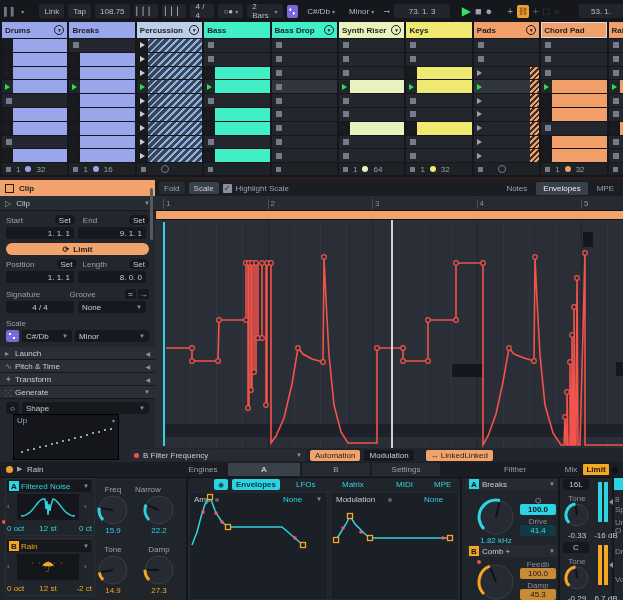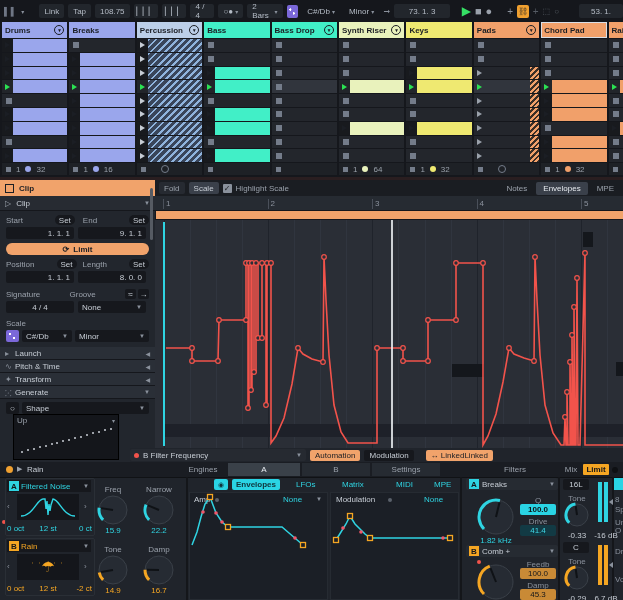--- a/index.html
+++ b/index.html
@@ -824,21 +824,21 @@
 
   <div class="abs" id="device" style="left:0;top:462px;width:623px;height:138px;background:#20242B;">
       <div style="position: absolute; left: 0px; top: 0px; width: 623px; height: 15px; background: rgb(26, 29, 35); border-bottom: 1px solid rgb(16, 18, 21);"></div>
       <div style="position: absolute; left: 6px; top: 4px; width: 7px; height: 7px; border-radius: 50%; background: rgb(240, 160, 48);"></div>
       <div style="position: absolute; left: 17px; top: 3px; color: rgb(154, 161, 171); font-size: 7px;">▶</div>
       <div style="position: absolute; left: 27px; top: 3px; color: rgb(199, 205, 213);">Rain</div>
       <div style="position: absolute; left: 168px; top: 3px; color: rgb(154, 161, 171); width: 70px; text-align: center;">Engines</div>
       <div style="position: absolute; left: 228px; top: 1px; width: 72px; height: 13px; display: flex; align-items: center; justify-content: center; background: rgb(58, 65, 73); color: rgb(232, 236, 241);">A</div>
       <div style="position: absolute; left: 302px; top: 1px; width: 68px; height: 13px; display: flex; align-items: center; justify-content: center; background: rgb(38, 43, 50); color: rgb(154, 161, 171);">B</div>
       <div style="position: absolute; left: 372px; top: 1px; width: 68px; height: 13px; display: flex; align-items: center; justify-content: center; background: rgb(38, 43, 50); color: rgb(154, 161, 171);">Settings</div>
-      <div style="position: absolute; left: 485px; top: 3px; color: rgb(154, 161, 171); width: 60px; text-align: center;">Filters</div>
+      <div style="position: absolute; left: 485px; top: 3px; color: rgb(154, 161, 171); width: 60px; text-align: center;">Filther</div>
       <div style="position: absolute; left: 556px; top: 3px; color: rgb(154, 161, 171); width: 30px; text-align: center;">Mix</div>
       <div style="position: absolute; left: 583px; top: 2px; width: 26px; height: 11px; background: rgb(245, 166, 35); color: rgb(20, 22, 26); font-weight: bold; display: flex; align-items: center; justify-content: center; border-radius: 1px;">Limit</div>
       <div style="position: absolute; left: 612px; top: 5px; width: 6px; height: 6px; border-radius: 50%; background: rgb(14, 16, 19);"></div>
       <div style="position: absolute; left: 186px; top: 15px; width: 2px; height: 123px; background: rgb(20, 22, 26);"></div>
       <div style="position: absolute; left: 460px; top: 15px; width: 2px; height: 123px; background: rgb(20, 22, 26);"></div>
       <div style="position: absolute; left: 558px; top: 15px; width: 2px; height: 123px; background: rgb(20, 22, 26);"></div>
       <div style="position: absolute; left: 612px; top: 15px; width: 2px; height: 123px; background: rgb(20, 22, 26);"></div>
       <div style="position: absolute; left: 2px; top: 58px; width: 4px; height: 4px; border-radius: 50%; background: rgb(242, 83, 75);"></div>
       <div style="position: absolute; left: 5px; top: 16px; width: 88px; height: 56px; border: 1px solid rgb(42, 47, 54); border-radius: 2px;"></div>
       <div style="position: absolute; left: 7px; top: 18px; width: 84px; height: 12px; background: rgb(22, 24, 29); display: flex; align-items: center;">
@@ -871,41 +871,41 @@
       <div style="position: absolute; left: 7px; top: 122px; color: rgb(245, 166, 35); width: 24px; text-align: left;">0 oct</div>
       <div style="position: absolute; left: 36px; top: 122px; color: rgb(245, 166, 35); width: 24px; text-align: center;">12 st</div>
       <div style="position: absolute; left: 66px; top: 122px; color: rgb(245, 166, 35); width: 26px; text-align: right;">-2 ct</div>
       <div style="position: absolute; left: 89px; top: 23px; color: rgb(154, 161, 171); width: 48px; text-align: center;">Freq</div>
       <svg width="34" height="34" style="position:absolute;left:96px;top:31px;">
         <circle cx="17" cy="17" r="14" fill="#262B33" stroke="#3A4048" stroke-width="1"></circle>
         <path d="M7.100505063388336,26.899494936611667 A14,14 0 0 1 3.172363231668072,14.80991748943677" fill="none" stroke="#2FD4E2" stroke-width="3"></path>
         <line x1="17" y1="17" x2="5.147739912858347" y2="15.122786419517231" stroke="#0F1216" stroke-width="2"></line>
       </svg>
       <div style="position: absolute; left: 89px; top: 64px; color: rgb(47, 212, 226); width: 48px; text-align: center;">15.9</div>
-      <div style="position: absolute; left: 135px; top: 23px; color: rgb(154, 161, 171); width: 48px; text-align: center;">Narrow</div>
+      <div style="position: absolute; left: 135px; top: 23px; color: rgb(154, 161, 171); width: 48px; ">Narrow</div>
       <svg width="34" height="34" style="position:absolute;left:142px;top:31px;">
         <circle cx="17" cy="17" r="14" fill="#262B33" stroke="#3A4048" stroke-width="1"></circle>
         <path d="M7.100505063388336,26.899494936611667 A14,14 0 0 1 4.065686544841984,11.642431946888745" fill="none" stroke="#2FD4E2" stroke-width="3"></path>
         <line x1="17" y1="17" x2="5.913445609864558" y2="12.407798811618925" stroke="#0F1216" stroke-width="2"></line>
       </svg>
       <div style="position: absolute; left: 135px; top: 64px; color: rgb(47, 212, 226); width: 48px; text-align: center;">22.2</div>
       <div style="position: absolute; left: 89px; top: 83px; color: rgb(154, 161, 171); width: 48px; text-align: center;">Tone</div>
       <svg width="34" height="34" style="position:absolute;left:96px;top:91px;">
         <circle cx="17" cy="17" r="14" fill="#262B33" stroke="#3A4048" stroke-width="1"></circle>
         <path d="M7.100505063388336,26.899494936611667 A14,14 0 0 1 3.208469433833166,19.407007403911734" fill="none" stroke="#F5A623" stroke-width="3"></path>
         <line x1="17" y1="17" x2="5.178688086142714" y2="19.063149203352914" stroke="#0F1216" stroke-width="2"></line>
       </svg>
       <div style="position: absolute; left: 89px; top: 124px; color: rgb(245, 166, 35); width: 48px; text-align: center;">14.9</div>
       <div style="position: absolute; left: 135px; top: 83px; color: rgb(154, 161, 171); width: 48px; text-align: center;">Damp</div>
       <svg width="34" height="34" style="position:absolute;left:142px;top:91px;">
         <circle cx="17" cy="17" r="14" fill="#262B33" stroke="#3A4048" stroke-width="1"></circle>
         <path d="M7.100505063388336,26.899494936611667 A14,14 0 0 1 3.0017271452567513,16.780097557634512" fill="none" stroke="#F5A623" stroke-width="3"></path>
         <line x1="17" y1="17" x2="5.001480410220072" y2="16.811512192258153" stroke="#0F1216" stroke-width="2"></line>
       </svg>
-      <div style="position: absolute; left: 135px; top: 124px; color: rgb(245, 166, 35); width: 48px; text-align: center;">16.7</div>
+      <div style="position: absolute; left: 135px; top: 124px; color: rgb(245, 166, 35); width: 48px; text-align: center;">27.3</div>
       <div style="position: absolute; left: 214px; top: 17px; width: 14px; height: 11px; background: rgb(42, 212, 228); color: rgb(16, 51, 58); display: flex; align-items: center; justify-content: center; border-radius: 2px; font-size: 7px;">◉</div>
       <div style="position: absolute; left: 232px; top: 17px; height: 11px; display: flex; align-items: center; padding: 0px 4px; border-radius: 2px; background: rgb(42, 212, 228); color: rgb(16, 51, 58); font-weight: bold;">Envelopes</div>
       <div style="position: absolute; left: 292px; top: 17px; height: 11px; display: flex; align-items: center; padding: 0px 4px; border-radius: 2px; color: rgb(47, 212, 226);">LFOs</div>
       <div style="position: absolute; left: 338px; top: 17px; height: 11px; display: flex; align-items: center; padding: 0px 4px; border-radius: 2px; color: rgb(47, 212, 226);">Matrix</div>
       <div style="position: absolute; left: 392px; top: 17px; height: 11px; display: flex; align-items: center; padding: 0px 4px; border-radius: 2px; color: rgb(47, 212, 226);">MIDI</div>
       <div style="position: absolute; left: 430px; top: 17px; height: 11px; display: flex; align-items: center; padding: 0px 4px; border-radius: 2px; color: rgb(47, 212, 226);">MPE</div>
       <div style="position: absolute; left: 189px; top: 30px; width: 139px; height: 108px; background: rgb(27, 31, 38); border: 1px solid rgb(38, 43, 50); box-sizing: border-box;"></div>
       <div style="position: absolute; left: 330px; top: 30px; width: 129px; height: 108px; background: rgb(27, 31, 38); border: 1px solid rgb(38, 43, 50); box-sizing: border-box;"></div>
       <div style="position: absolute; left: 194px; top: 33px; color: rgb(199, 205, 213); width: 40px; text-align: left;">Amp</div>
       <div style="position: absolute; left: 215px; top: 36px; width: 4px; height: 4px; border-radius: 50%; background: rgb(90, 97, 107);"></div>

